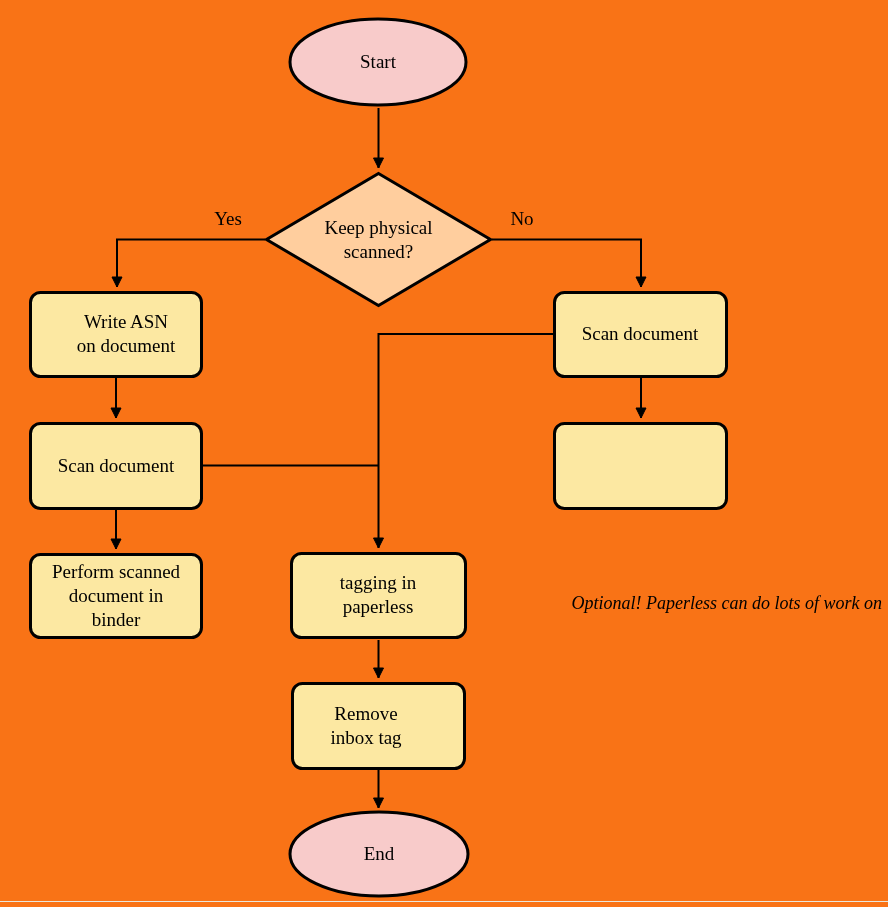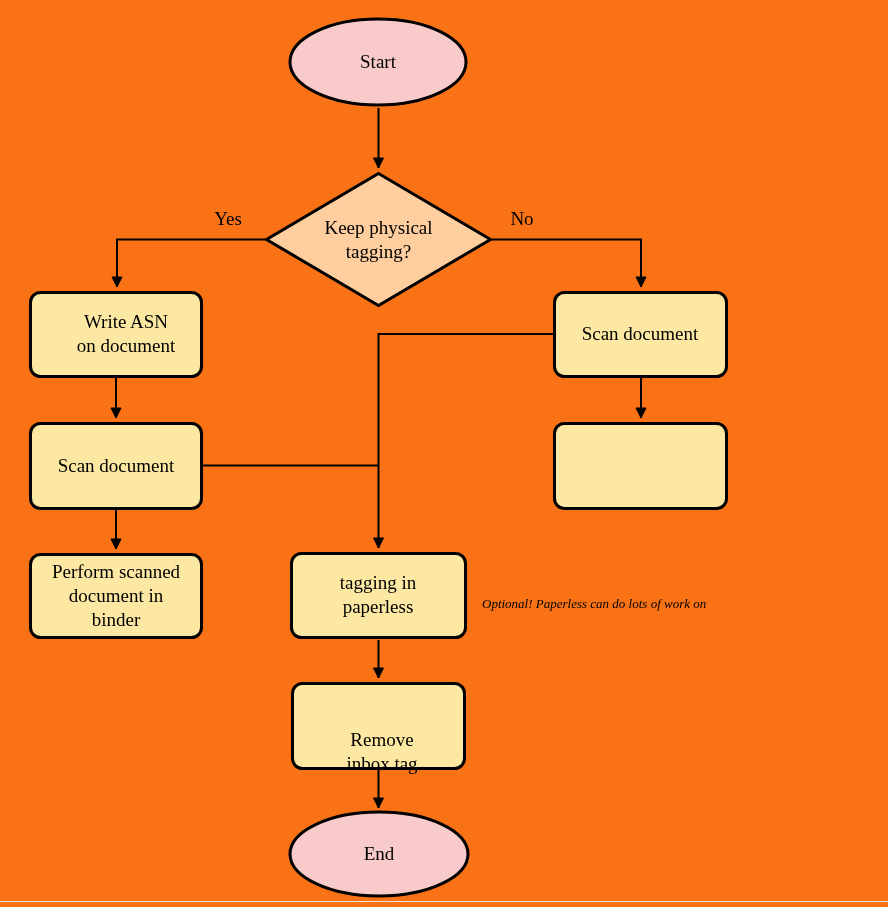--- a/index.html
+++ b/index.html
@@ -49,24 +49,24 @@
     width: 60px;
     text-align: center;
     font-size: 19px;
     line-height: 22px;
   }
   .annotation {
     position: absolute;
     left: 482px;
     top: 589px;
     width: 400px;
-    font-size: 13px;
+    font-size: 18px;
     line-height: 29px;
     font-style: italic;
-    text-align: left;
+    text-align: right;
   }
   .page-edge {
     position: absolute;
     left: 0;
     top: 901px;
     width: 888px;
     height: 1px;
     background: #eae5d8;
   }
 </style>
@@ -106,21 +106,21 @@
     <rect class="shape" x="292.5" y="683.5" width="172" height="85" rx="10" fill="#fce8a2"></rect>
     <ellipse class="shape" cx="379" cy="854" rx="89" ry="42" fill="#f8cbca"></ellipse>
   </svg>
 
   <div class="node-label" style="left:288px; top:19px; width:180px; height:86px;">
     <div>Start</div>
   </div>
 
   <div class="node-label" style="left:266px; top:172px; width:225px; height:135px;">
     <div>Keep physical</div>
-    <div>tagging?</div>
+    <div>scanned?</div>
   </div>
 
   <div class="node-label" style="left:30px; top:292px; width:192px; height:84px;">
     <div>Write ASN</div>
     <div>on document</div>
   </div>
 
   <div class="node-label" style="left:30px; top:423px; width:172px; height:85px;">
     <div>Scan document</div>
   </div>
@@ -134,21 +134,21 @@
   <div class="node-label" style="left:554px; top:292px; width:172px; height:84px;">
     <div>Scan document</div>
   </div>
 
 
   <div class="node-label" style="left:291px; top:553px; width:174px; height:84px;">
     <div>tagging in</div>
     <div>paperless</div>
   </div>
 
-  <div class="node-label" style="left:296px; top:683px; width:172px; height:85px;margin-top:26px;">
+  <div class="node-label" style="left:280px; top:683px; width:172px; height:85px;">
     <div>Remove</div>
     <div>inbox tag</div>
   </div>
 
   <div class="node-label" style="left:289px; top:814px; width:180px; height:80px;">
     <div>End</div>
   </div>
 
   <div class="edge-label" style="left:198px; top:208px;">Yes</div>
   <div class="edge-label" style="left:492px; top:208px;">No</div>

